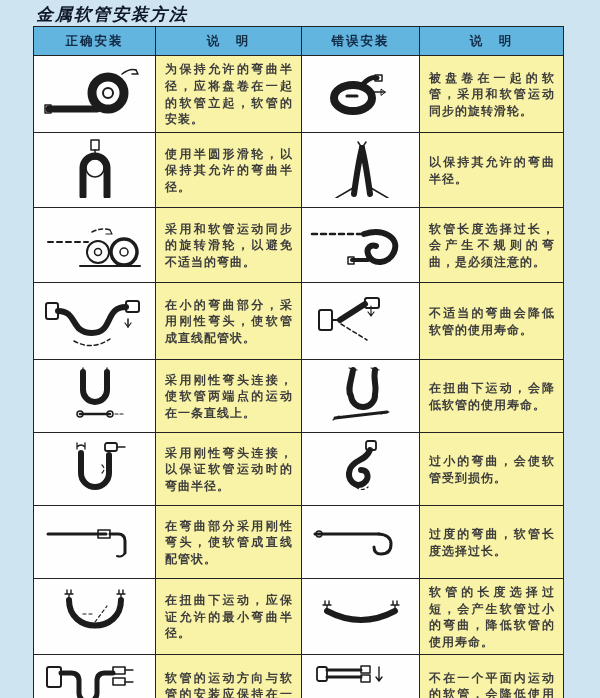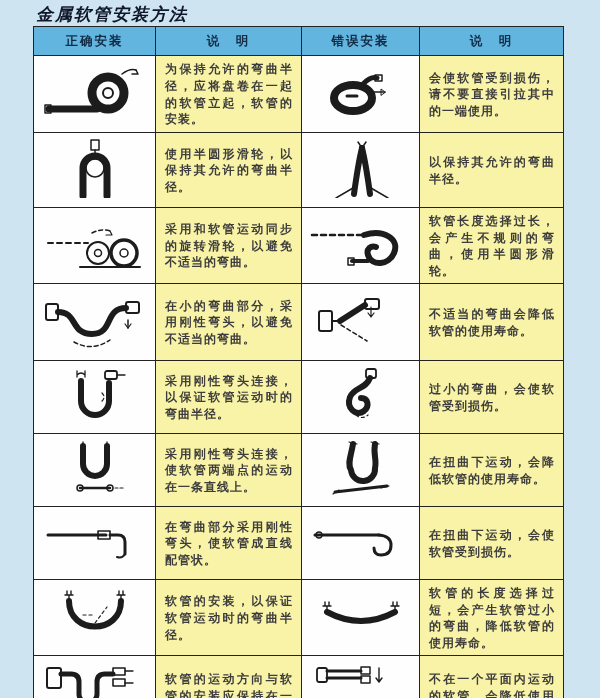--- a/index.html
+++ b/index.html
@@ -84,21 +84,21 @@
         <svg width="100" height="60" viewBox="0 0 100 60">
           <ellipse cx="42" cy="36" rx="19" ry="13" stroke-width="8"></ellipse>
           <path d="M52 22 q8 -8 14 -6" stroke-width="5"></path>
           <rect x="64" y="13" width="7" height="6" stroke-width="1.5"></rect>
           <path d="M60 30 h14" stroke-width="1.5"></path>
           <path d="M74 30 l-4 -3 v6 z" fill="#1c1c1c" stroke-width="1"></path>
           <path d="M36 34 h10" stroke="#fefefe" stroke-width="3"></path>
         </svg>
       </span>
     </td>
-    <td class="note-cell">会使软管受到损伤，请不要直接引拉其中的一端使用。</td>
+    <td class="note-cell">被盘卷在一起的软管，采用和软管运动同步的旋转滑轮。</td>
   </tr>
 
   <tr style="height:75px">
     <td class="img-cell">
       <span class="fig">
         <svg width="90" height="60" viewBox="0 0 90 60">
           <rect x="41" y="2" width="8" height="10" stroke-width="1.5"></rect>
           <path d="M45 12 v6" stroke-width="1.5"></path>
           <path d="M33 58 V30 A12 12 0 0 1 57 30 V58" stroke-width="7"></path>
           <circle cx="45" cy="30" r="9" stroke-width="1.5"></circle>
@@ -139,81 +139,56 @@
     <td class="img-cell">
       <span class="fig">
         <svg width="106" height="62" viewBox="0 0 106 62">
           <path d="M4 22 H56" stroke-width="2.5" stroke-dasharray="5 4"></path>
           <path d="M56 22 C76 16 92 26 86 40 C81 52 64 54 60 42 C58 36 63 32 68 34" stroke-width="6"></path>
           <path d="M44 48 h16" stroke-width="4"></path>
           <rect x="40" y="45" width="6" height="7" stroke-width="1.5"></rect>
         </svg>
       </span>
     </td>
-    <td class="note-cell">软管长度选择过长，会产生不规则的弯曲，使用半圆形滑轮。</td>
+    <td class="note-cell">软管长度选择过长，会产生不规则的弯曲，是必须注意的。</td>
   </tr>
 
   <tr style="height:70px">
     <td class="img-cell">
       <span class="fig">
         <svg width="110" height="64" viewBox="0 0 110 64">
           <rect x="6" y="16" width="12" height="16" rx="2" stroke-width="2"></rect>
           <path d="M18 24 C38 24 30 46 52 46 C74 46 64 20 86 20" stroke-width="6"></path>
           <rect x="86" y="14" width="13" height="11" rx="2" stroke-width="2"></rect>
           <path d="M34 54 Q52 64 70 52" stroke-width="1.5" stroke-dasharray="4 3"></path>
           <path d="M88 32 v8" stroke-width="1.5"></path>
           <path d="M88 40 l-3 -4 m3 4 l3 -4" stroke-width="1.2"></path>
         </svg>
       </span>
     </td>
-    <td class="note-cell">在小的弯曲部分，采用刚性弯头，以避免不适当的弯曲。</td>
+    <td class="note-cell">在小的弯曲部分，采用刚性弯头，使软管成直线配管状。</td>
     <td class="img-cell">
       <span class="fig">
         <svg width="100" height="62" viewBox="0 0 100 62">
           <rect x="8" y="22" width="13" height="20" rx="2" stroke-width="2"></rect>
           <path d="M21 32 h8" stroke-width="2"></path>
           <path d="M29 32 L54 16" stroke-width="6"></path>
           <rect x="54" y="10" width="14" height="10" rx="2" stroke-width="2"></rect>
           <path d="M30 36 L56 52" stroke-width="1.5" stroke-dasharray="4 3"></path>
           <path d="M60 18 v10 m0 0 l-3 -4 m3 4 l3 -4" stroke-width="1.2"></path>
         </svg>
       </span>
     </td>
     <td class="note-cell">不适当的弯曲会降低软管的使用寿命。</td>
   </tr>
 
   <tr style="height:65px">
     <td class="img-cell">
       <span class="fig">
         <svg width="96" height="60" viewBox="0 0 96 60">
-          <path d="M34 16 V36 A14 14 0 0 0 62 36 V18" stroke-width="6"></path>
-          <path d="M30 10 q4 -4 8 0 m-8 2 v-6 m8 6 v-6" stroke-width="1.3"></path>
-          <rect x="58" y="6" width="12" height="8" rx="2" stroke-width="1.8"></rect>
-          <path d="M70 10 h8" stroke-width="1.3"></path>
-          <path d="M55 28 q4 4 0 8" stroke-width="1.2" stroke-dasharray="3 3"></path>
-        </svg>
-      </span>
-    </td>
-    <td class="note-cell">采用刚性弯头连接，以保证软管运动时的弯曲半径。</td>
-    <td class="img-cell">
-      <span class="fig">
-        <svg width="90" height="60" viewBox="0 0 90 60">
-          <rect x="50" y="4" width="10" height="9" rx="2" stroke-width="1.8"></rect>
-          <path d="M54 13 C50 24 38 22 34 32 C30 43 40 52 48 46 C54 41 52 33 45 33" stroke-width="6"></path>
-          <path d="M40 50 q6 5 12 0" stroke-width="1.2" stroke-dasharray="3 3"></path>
-        </svg>
-      </span>
-    </td>
-    <td class="note-cell">过小的弯曲，会使软管受到损伤。</td>
-  </tr>
-
-  <tr style="height:65px">
-    <td class="img-cell">
-      <span class="fig">
-        <svg width="96" height="60" viewBox="0 0 96 60">
           <path d="M36 8 V26 A12 12 0 0 0 60 26 V8" stroke-width="6"></path>
           <path d="M36 4 v6 m24 -6 v6" stroke-width="1.3" stroke-dasharray="2 2"></path>
           <path d="M33 50 H63" stroke-width="2.5"></path>
           <circle cx="33" cy="50" r="3" stroke-width="1.5"></circle>
           <circle cx="63" cy="50" r="3" stroke-width="1.5"></circle>
           <path d="M68 50 h8" stroke-width="1.2" stroke-dasharray="3 2"></path>
         </svg>
       </span>
     </td>
     <td class="note-cell">采用刚性弯头连接，使软管两端点的运动在一条直线上。</td>
@@ -226,54 +201,79 @@
           <path d="M20 56 l6 -4 m42 -2 l8 -2" stroke-width="1.2"></path>
         </svg>
       </span>
     </td>
     <td class="note-cell">在扭曲下运动，会降低软管的使用寿命。</td>
   </tr>
 
   <tr style="height:65px">
     <td class="img-cell">
       <span class="fig">
+        <svg width="96" height="60" viewBox="0 0 96 60">
+          <path d="M34 16 V36 A14 14 0 0 0 62 36 V18" stroke-width="6"></path>
+          <path d="M30 10 q4 -4 8 0 m-8 2 v-6 m8 6 v-6" stroke-width="1.3"></path>
+          <rect x="58" y="6" width="12" height="8" rx="2" stroke-width="1.8"></rect>
+          <path d="M70 10 h8" stroke-width="1.3"></path>
+          <path d="M55 28 q4 4 0 8" stroke-width="1.2" stroke-dasharray="3 3"></path>
+        </svg>
+      </span>
+    </td>
+    <td class="note-cell">采用刚性弯头连接，以保证软管运动时的弯曲半径。</td>
+    <td class="img-cell">
+      <span class="fig">
+        <svg width="90" height="60" viewBox="0 0 90 60">
+          <rect x="50" y="4" width="10" height="9" rx="2" stroke-width="1.8"></rect>
+          <path d="M54 13 C50 24 38 22 34 32 C30 43 40 52 48 46 C54 41 52 33 45 33" stroke-width="6"></path>
+          <path d="M40 50 q6 5 12 0" stroke-width="1.2" stroke-dasharray="3 3"></path>
+        </svg>
+      </span>
+    </td>
+    <td class="note-cell">过小的弯曲，会使软管受到损伤。</td>
+  </tr>
+
+  <tr style="height:65px">
+    <td class="img-cell">
+      <span class="fig">
         <svg width="110" height="60" viewBox="0 0 110 60">
           <path d="M8 24 H66" stroke-width="3"></path>
           <rect x="58" y="20" width="12" height="8" stroke-width="1.6"></rect>
           <path d="M70 24 h8 q7 0 7 7 v12" stroke-width="3"></path>
           <path d="M85 43 q-3 5 -8 3" stroke-width="2"></path>
         </svg>
       </span>
     </td>
     <td class="note-cell">在弯曲部分采用刚性弯头，使软管成直线配管状。</td>
     <td class="img-cell">
       <span class="fig">
         <svg width="104" height="60" viewBox="0 0 104 60">
           <path d="M6 24 H70" stroke-width="3"></path>
           <circle cx="10" cy="24" r="3" stroke-width="1.4"></circle>
           <path d="M70 24 q12 1 12 10 q0 10 -10 10 q-7 0 -7 -7" stroke-width="3"></path>
         </svg>
       </span>
     </td>
-    <td class="note-cell">在扭曲下运动，会使软管受到损伤。</td>
+    <td class="note-cell">过度的弯曲，软管长度选择过长。</td>
   </tr>
 
   <tr style="height:70px">
     <td class="img-cell">
       <span class="fig">
         <svg width="104" height="62" viewBox="0 0 104 62">
           <path d="M26 16 C26 50 78 50 78 16" stroke-width="6"></path>
           <path d="M22 10 h8 m-4 0 v6 m-2 -10 v4 m4 -4 v4" stroke-width="1.4"></path>
           <path d="M74 10 h8 m-4 0 v6 m-2 -10 v4 m4 -4 v4" stroke-width="1.4"></path>
           <path d="M52 38 L64 22" stroke-width="1.2" stroke-dasharray="3 3"></path>
           <path d="M40 30 h10" stroke-width="1.2" stroke-dasharray="3 3"></path>
         </svg>
       </span>
     </td>
-    <td class="note-cell">软管的安装，以保证软管运动时的弯曲半径。</td>
+    <td class="note-cell">在扭曲下运动，应保证允许的最小弯曲半径。</td>
     <td class="img-cell">
       <span class="fig">
         <svg width="100" height="60" viewBox="0 0 100 60">
           <path d="M16 26 Q50 44 84 26" stroke-width="6"></path>
           <path d="M12 20 h8 m-4 0 v6 m-2 -10 v4 m4 -4 v4" stroke-width="1.4"></path>
           <path d="M80 20 h8 m-4 0 v6 m-2 -10 v4 m4 -4 v4" stroke-width="1.4"></path>
         </svg>
       </span>
     </td>
     <td class="note-cell">软管的长度选择过短，会产生软管过小的弯曲，降低软管的使用寿命。</td>

